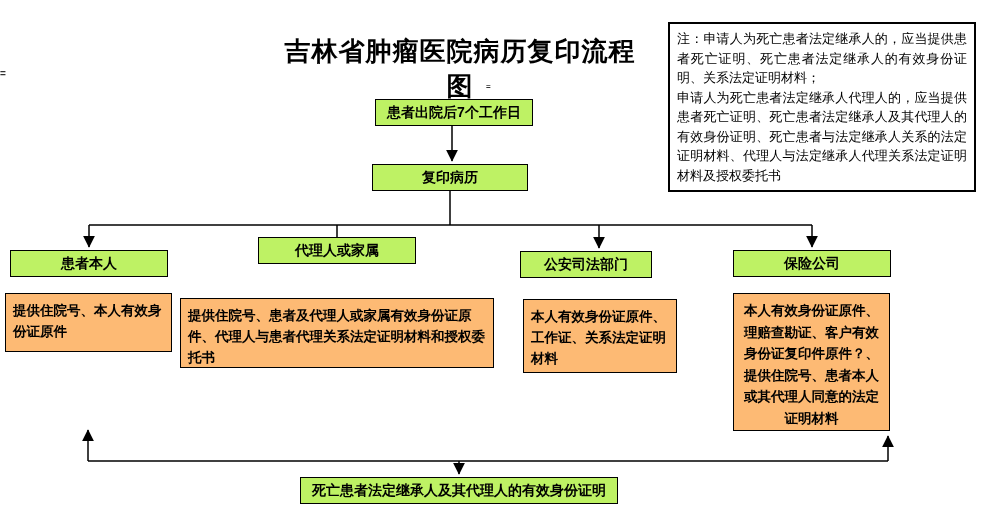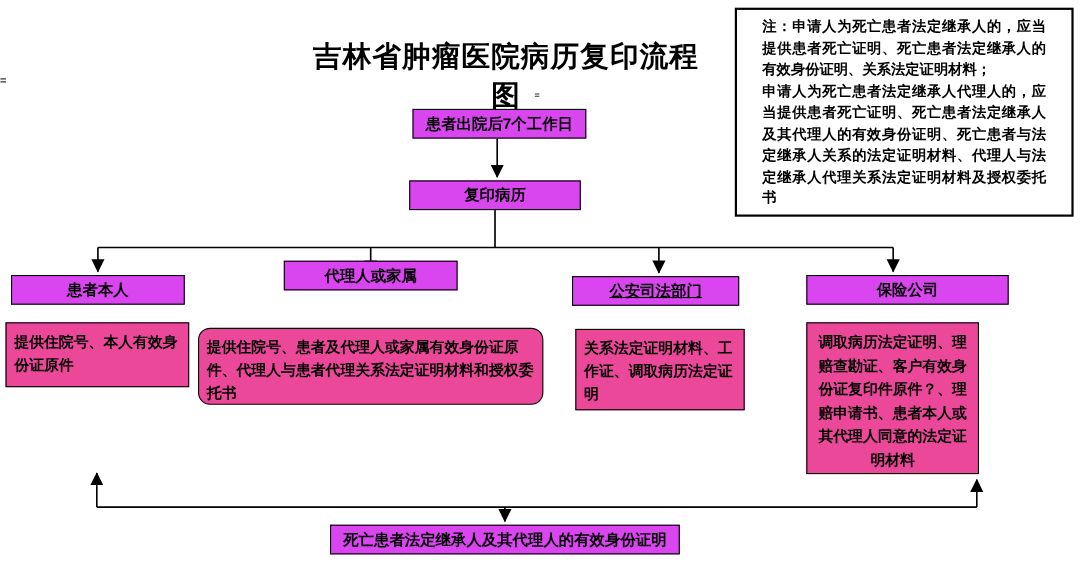--- a/index.html
+++ b/index.html
@@ -6,43 +6,43 @@
   html,body { background:#fff; }
   .canvas {
     position:relative; width:985px; height:514px; background:#ffffff;
     font-family:"Liberation Sans", sans-serif; color:#000; overflow:hidden;
   }
   .title {
     position:absolute; left:280px; top:34px; width:360px;
     text-align:center; font-size:26px; font-weight:bold; letter-spacing:1px;
   }
   .note {
-    position:absolute; left:668px; top:7px; width:308px; min-height:170px;
-    border:2.5px solid #000; padding:5px 23px;
-    font-size:13px; font-weight:bold; line-height:19.5px;
+    position:absolute; left:668px; top:22px; width:308px; min-height:170px;
+    border:2.5px solid #000; padding:5px 7px;
+    font-size:13px; font-weight:normal; line-height:19.5px;
     white-space:pre-line; text-align:justify;
   }
   .box {
-    position:absolute; border:1.5px solid #000; background:#d946ef;
+    position:absolute; border:1.5px solid #000; background:#bef264;
     display:flex; align-items:center; justify-content:center;
     font-size:14px; font-weight:bold; text-align:center;
   }
   #start  { left:375px; top:99px;  width:158px; height:27px; }
   #step2  { left:372px; top:164px; width:156px; height:27px; }
   #b0 { left:10px;  top:250px; width:158px; height:27px; }
   #b1 { left:258px; top:237px; width:158px; height:27px; }
-  #b2 { left:520px; top:251px; width:152px; height:27px;text-decoration:underline; }
-  #b3 { left:733px; top:250px; width:184px; height:27px; }
+  #b2 { left:520px; top:251px; width:132px; height:27px; }
+  #b3 { left:733px; top:250px; width:158px; height:27px; }
   #end { left:300px; top:477px; width:318px; height:27px; }
   .detail {
-    position:absolute; border:1.5px solid #000; background:#ec4899;
+    position:absolute; border:1.5px solid #000; background:#fdba74;
     font-size:13.5px; font-weight:bold; line-height:21px; padding:6px 7px;
   }
   #d0 { left:5px;   top:293px; width:167px; height:59px; }
-  #d1 { left:180px; top:298px; width:314px; height:70px;border-radius:11px; }
+  #d1 { left:180px; top:298px; width:314px; height:70px; }
   #d2 { left:523px; top:299px; width:154px; height:74px; }
   #d3 { left:733px; top:293px; width:157px; height:138px; text-align:center; line-height:21.5px; }
   svg.connectors { position:absolute; left:0; top:0; width:985px; height:514px; pointer-events:none; }
   svg.connectors line { stroke:#000; stroke-width:1.5; }
   .artifact { position:absolute; font-weight:bold; color:#333; }
   .a1 { left:0px; top:68px; font-size:10px; }
   .a2 { left:486px; top:82px; font-size:8px; }
 </style>
 </head>
 <body>
@@ -80,21 +80,21 @@
   <div class="box" id="start">患者出院后7个工作日</div>
   <div class="box" id="step2">复印病历</div>
 
   <div class="box" id="b0">患者本人</div>
   <div class="box" id="b1">代理人或家属</div>
   <div class="box" id="b2">公安司法部门</div>
   <div class="box" id="b3">保险公司</div>
 
   <div class="detail" id="d0">提供住院号、本人有效身份证原件</div>
   <div class="detail" id="d1">提供住院号、患者及代理人或家属有效身份证原件、代理人与患者代理关系法定证明材料和授权委托书</div>
-  <div class="detail" id="d2">关系法定证明材料、工作证、调取病历法定证明</div>
-  <div class="detail" id="d3">调取病历法定证明、理赔查勘证、客户有效身份证复印件原件？、理赔申请书、患者本人或其代理人同意的法定证明材料</div>
+  <div class="detail" id="d2">本人有效身份证原件、工作证、关系法定证明材料</div>
+  <div class="detail" id="d3">本人有效身份证原件、理赔查勘证、客户有效身份证复印件原件？、提供住院号、患者本人或其代理人同意的法定证明材料</div>
 
   <div class="box" id="end">死亡患者法定继承人及其代理人的有效身份证明</div>
 
   <span class="artifact a1">=</span>
   <span class="artifact a2">=</span>
 
 </div>
 
 </body></html>

